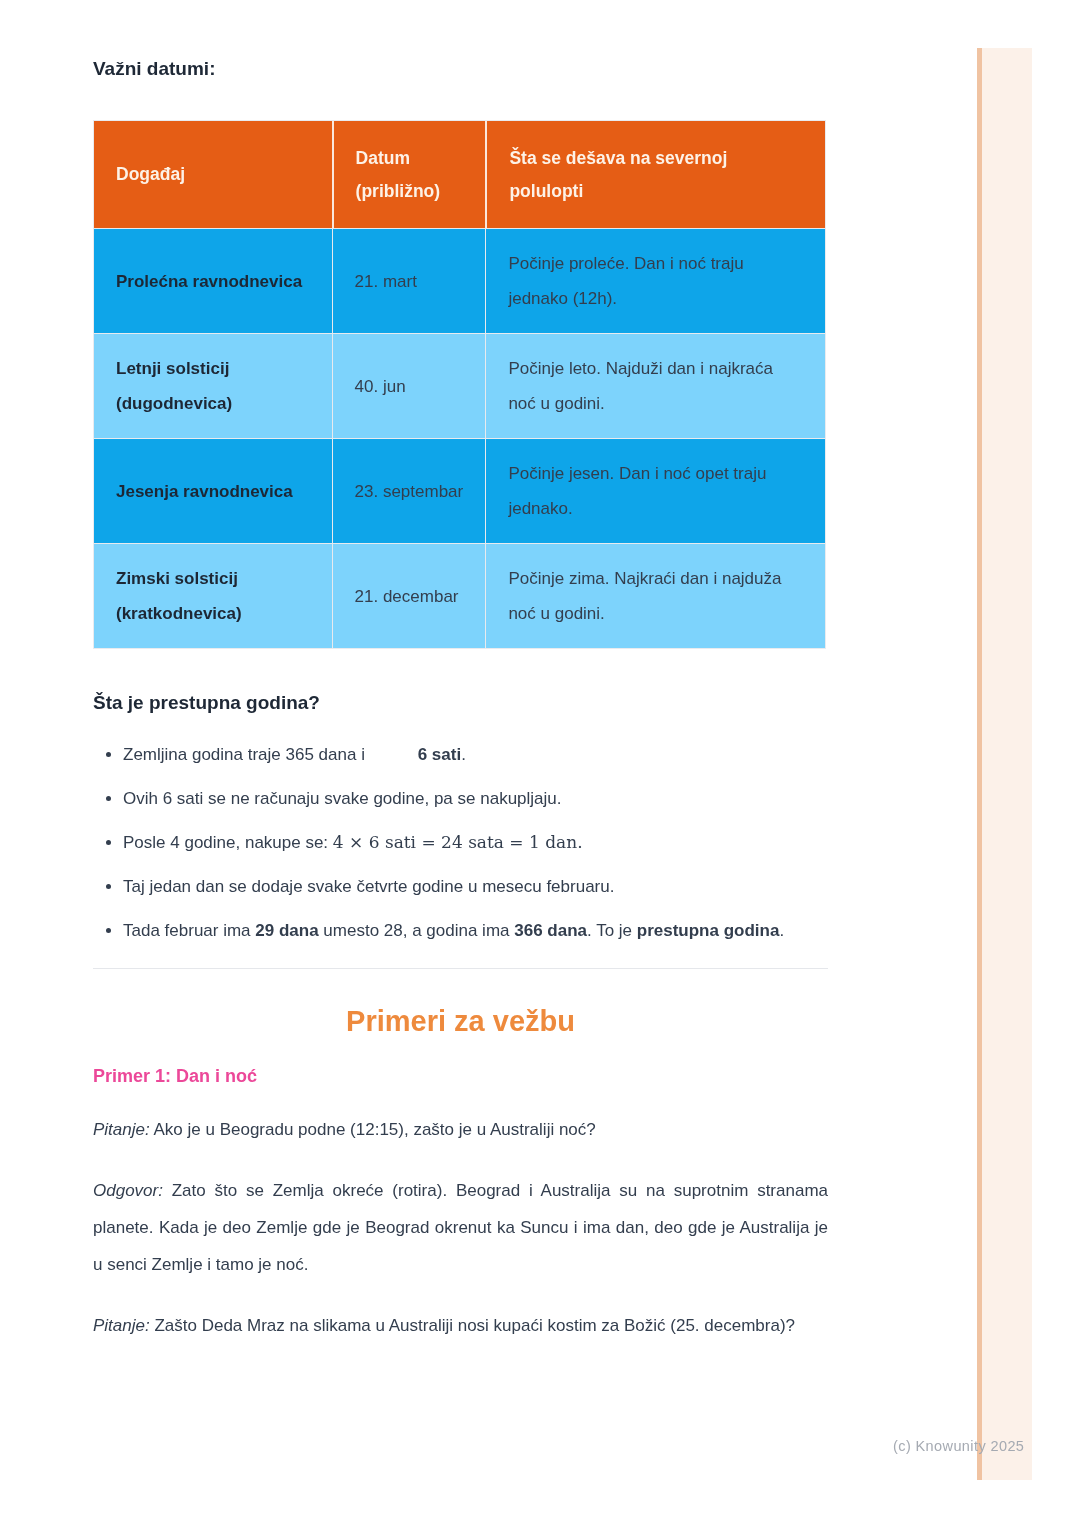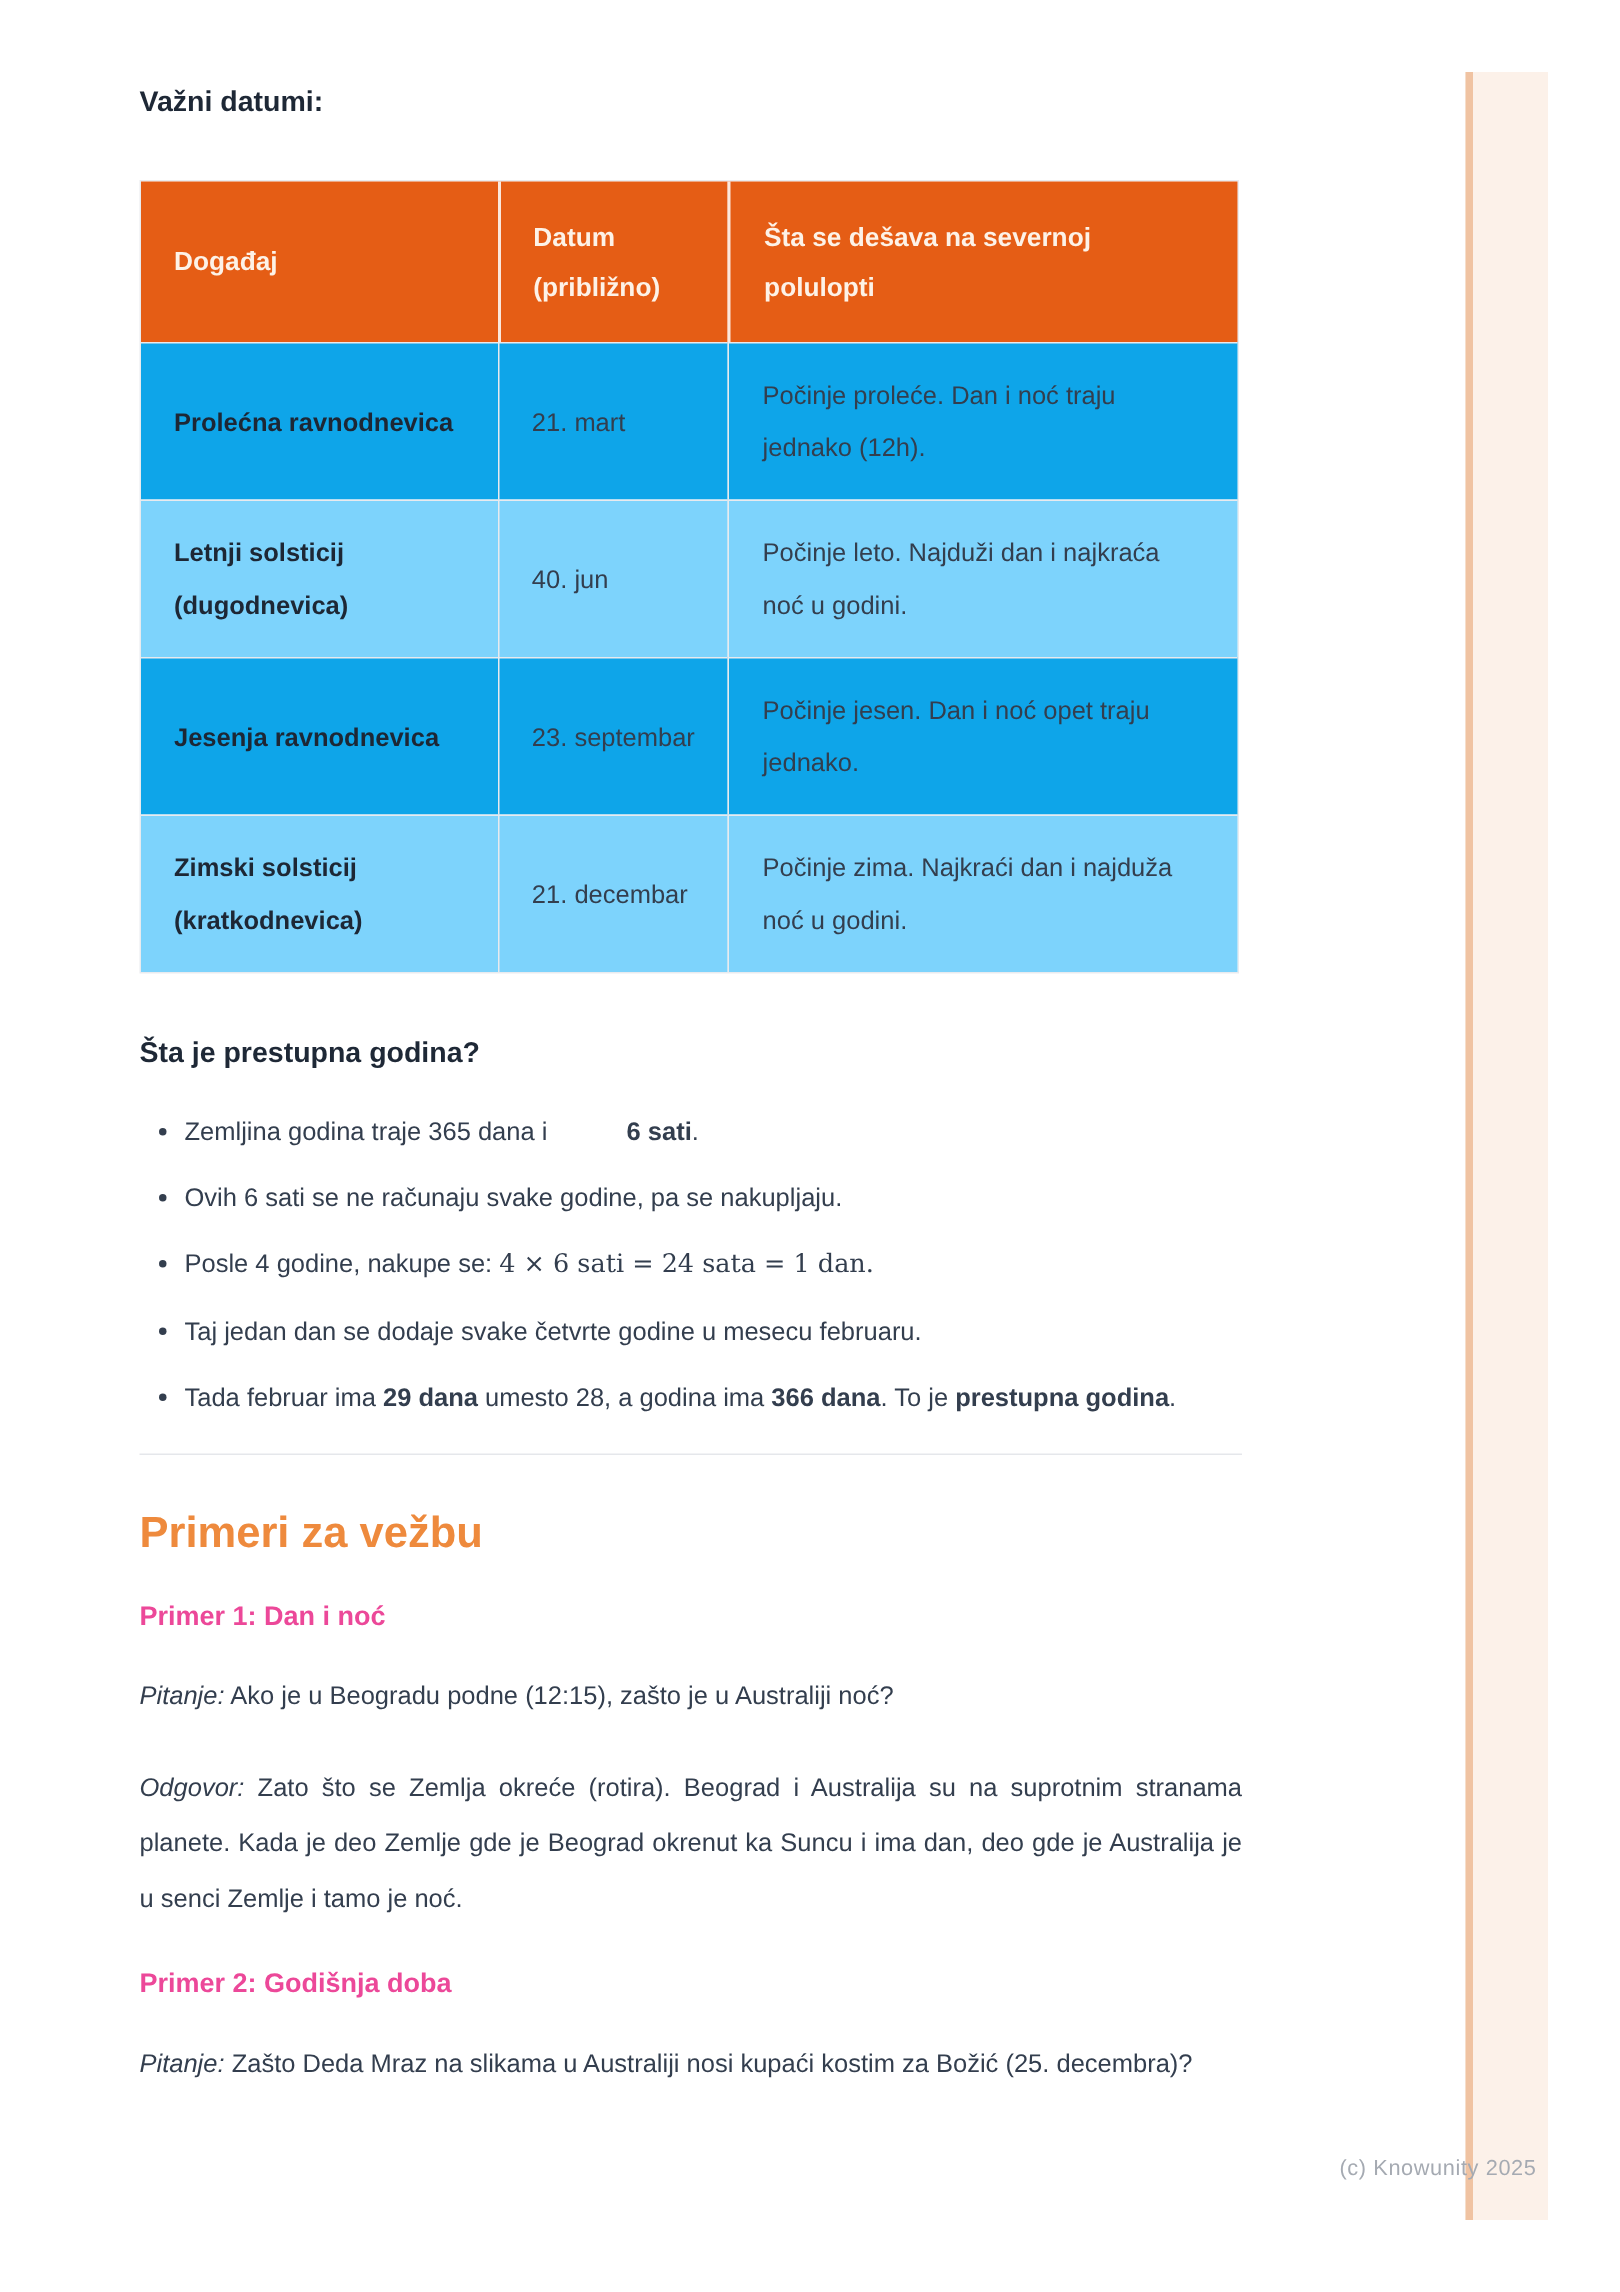--- a/index.html
+++ b/index.html
@@ -44,21 +44,21 @@
   ul.leap-list{
     margin:23px 0 0 0;padding:0 0 0 30px;
   }
   ul.leap-list li{
     font-size:17px;line-height:35px;margin:0 0 9px 0;color:#333e4e;
   }
   hr.divider{
     border:0;border-top:1px solid #e5e7eb;margin:20px 0 0 0;width:735px;
   }
   .examples-title{
-    color:#ee8a3d;font-size:29px;font-weight:700;margin:36px 0 0 0;
+    color:#ee8a3d;font-size:29px;font-weight:700;margin:36px 0 0 0;text-align:center;
   }
   .example-heading{
     font-size:18px;font-weight:700;color:#ec4899;margin:28px 0 0 0;
   }
   p.para{
     font-size:17px;line-height:37px;margin:24px 0 0 0;color:#333e4e;
   }
   p.justify{text-align:justify;}
   .watermark{
     position:absolute;left:893px;top:1438px;
@@ -122,18 +122,17 @@
   </ul>
 
   <hr class="divider">
 
   <h2 class="examples-title">Primeri za vežbu</h2>
 
   <h4 class="example-heading">Primer 1: Dan i noć</h4>
   <p class="para"><span style="font-style: italic;">Pitanje:</span><span> Ako je u Beogradu podne (12:15), zašto je u Australiji noć?</span></p>
   <p class="para justify"><span style="font-style: italic;">Odgovor:</span><span> Zato što se Zemlja okreće (rotira). Beograd i Australija su na suprotnim stranama planete. Kada je deo Zemlje gde je Beograd okrenut ka Suncu i ima dan, deo gde je Australija je u senci Zemlje i tamo je noć.</span></p>
 
-  <h4 class="example-heading">Primer 2: Godišnja doba</h4>
   <p class="para justify"><span style="font-style: italic;">Pitanje:</span><span> Zašto Deda Mraz na slikama u Australiji nosi kupaći kostim za Božić (25. decembra)?</span></p>
 
 </div>
 
 <div class="watermark">(c) Knowunity 2025</div>
 
 </body></html>

